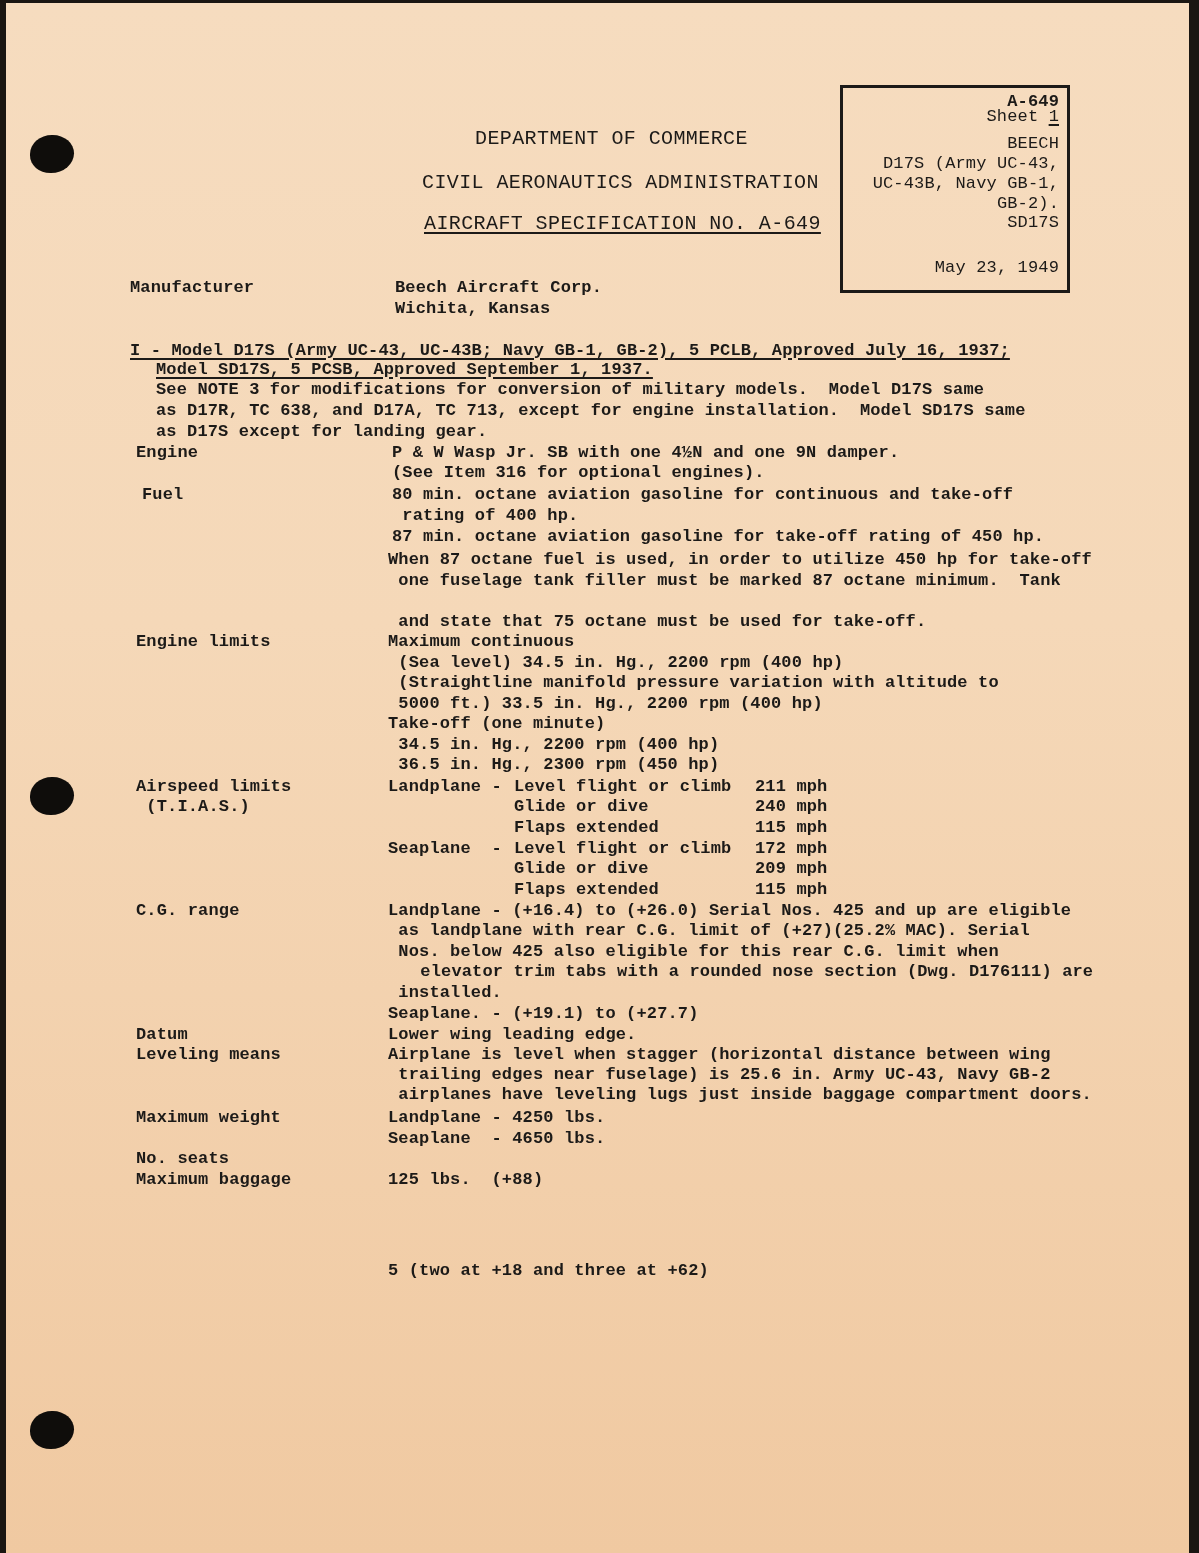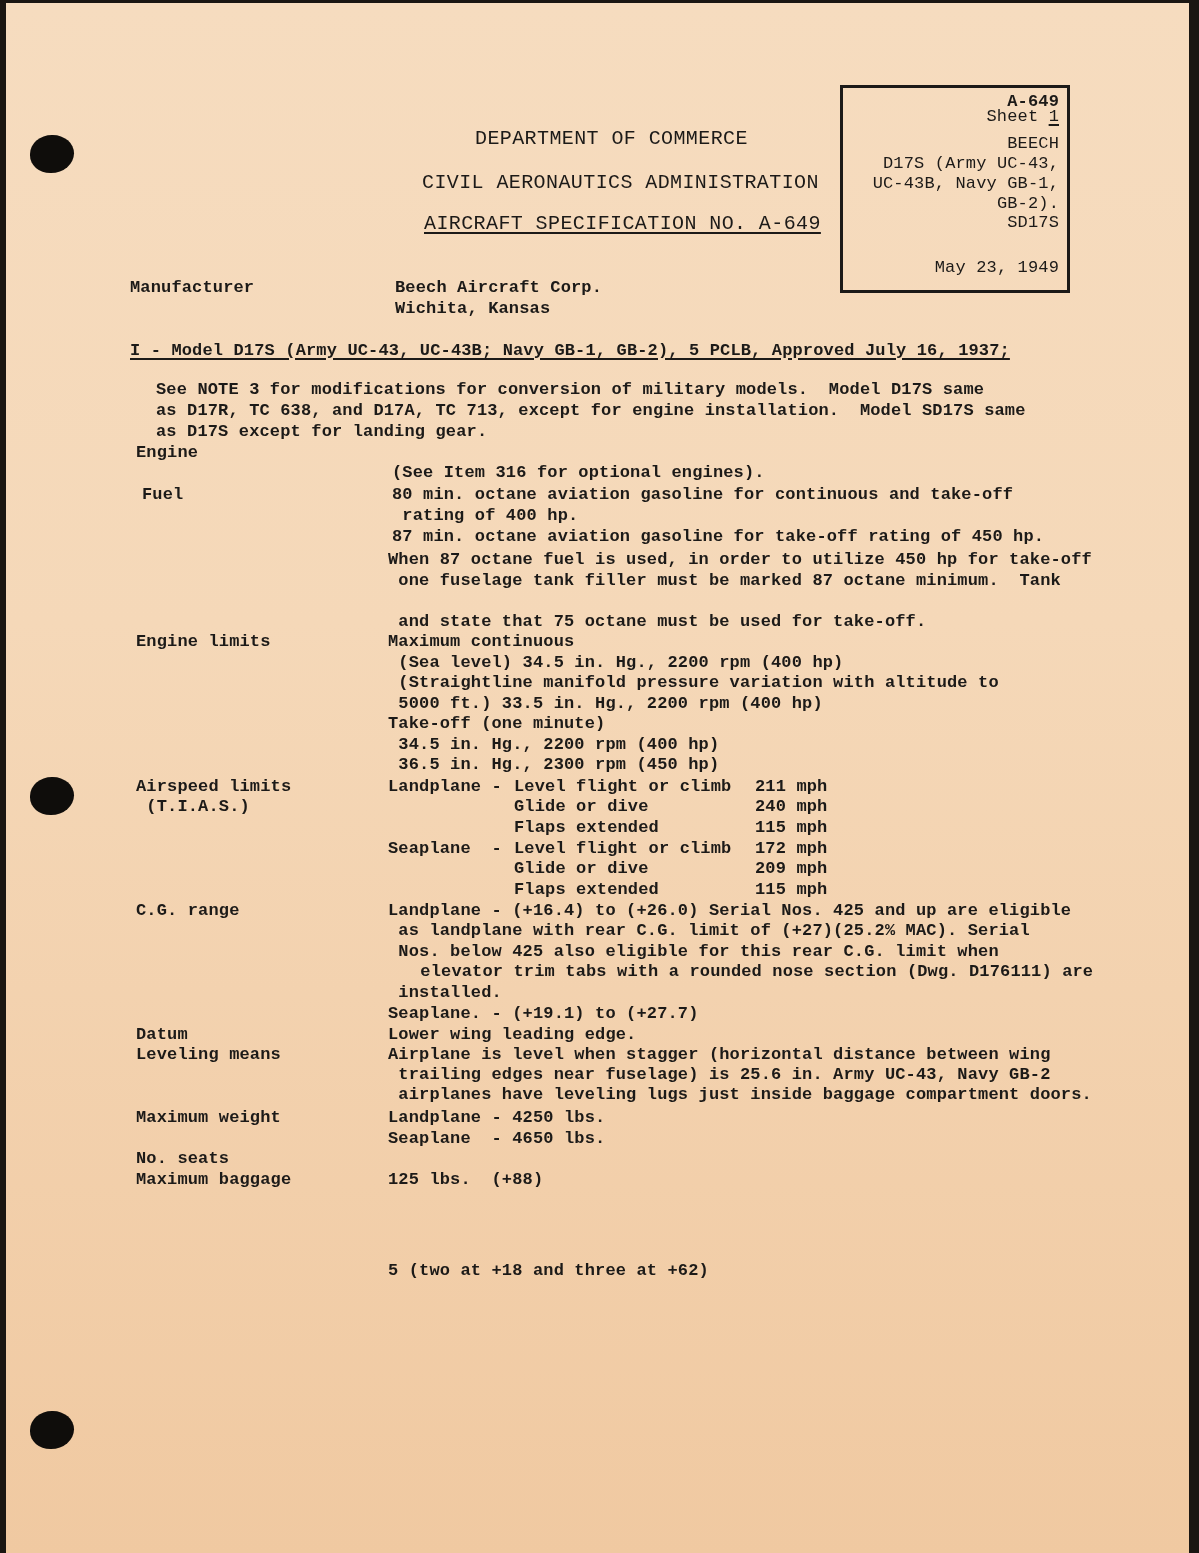--- a/index.html
+++ b/index.html
@@ -48,25 +48,27 @@
 
   <div class="t hdr" style="left:469px;top:126px;">DEPARTMENT OF COMMERCE</div>
   <div class="t hdr" style="left:416px;top:170px;">CIVIL AERONAUTICS ADMINISTRATION</div>
   <div class="t hdr u" style="left:418px;top:211px;">AIRCRAFT SPECIFICATION NO. A-649</div>
 
   <div class="t lbl" style="top:275px;">Manufacturer</div>
   <div class="t" style="left:389px;top:275px;">Beech Aircraft Corp.</div>
   <div class="t" style="left:389px;top:296px;">Wichita, Kansas</div>
 
   <div class="t u" style="left:124px;top:338px;">I - Model D17S (Army UC-43, UC-43B; Navy GB-1, GB-2), 5 PCLB, Approved July 16, 1937;</div>
+  <div class="t u" style="left:150px;top:357px;">Model SD17S, 5 PCSB, Approved September 1, 1937.</div>
   <div class="t" style="left:150px;top:377px;">See NOTE 3 for modifications for conversion of military models.  Model D17S same</div>
   <div class="t" style="left:150px;top:398px;">as D17R, TC 638, and D17A, TC 713, except for engine installation.  Model SD17S same</div>
   <div class="t" style="left:150px;top:419px;text-align:center;">as D17S except for landing gear.</div>
 
   <div class="t lbl" style="left:130px;top:440px;">Engine</div>
+  <div class="t" style="left:386px;top:440px;">P &amp; W Wasp Jr. SB with one 4½N and one 9N damper.</div>
   <div class="t" style="left:386px;top:460px;">(See Item 316 for optional engines).</div>
 
   <div class="t lbl" style="left:136px;top:482px;">Fuel</div>
   <div class="t" style="left:386px;top:482px;">80 min. octane aviation gasoline for continuous and take-off</div>
   <div class="t" style="left:386px;top:503px;"> rating of 400 hp.</div>
   <div class="t" style="left:386px;top:524px;">87 min. octane aviation gasoline for take-off rating of 450 hp.</div>
   <div class="t" style="left:382px;top:547px;">When 87 octane fuel is used, in order to utilize 450 hp for take-off</div>
   <div class="t" style="left:382px;top:568px;"> one fuselage tank filler must be marked 87 octane minimum.  Tank</div>
   <div class="t" style="left:382px;top:609px;"> and state that 75 octane must be used for take-off.</div>
 

